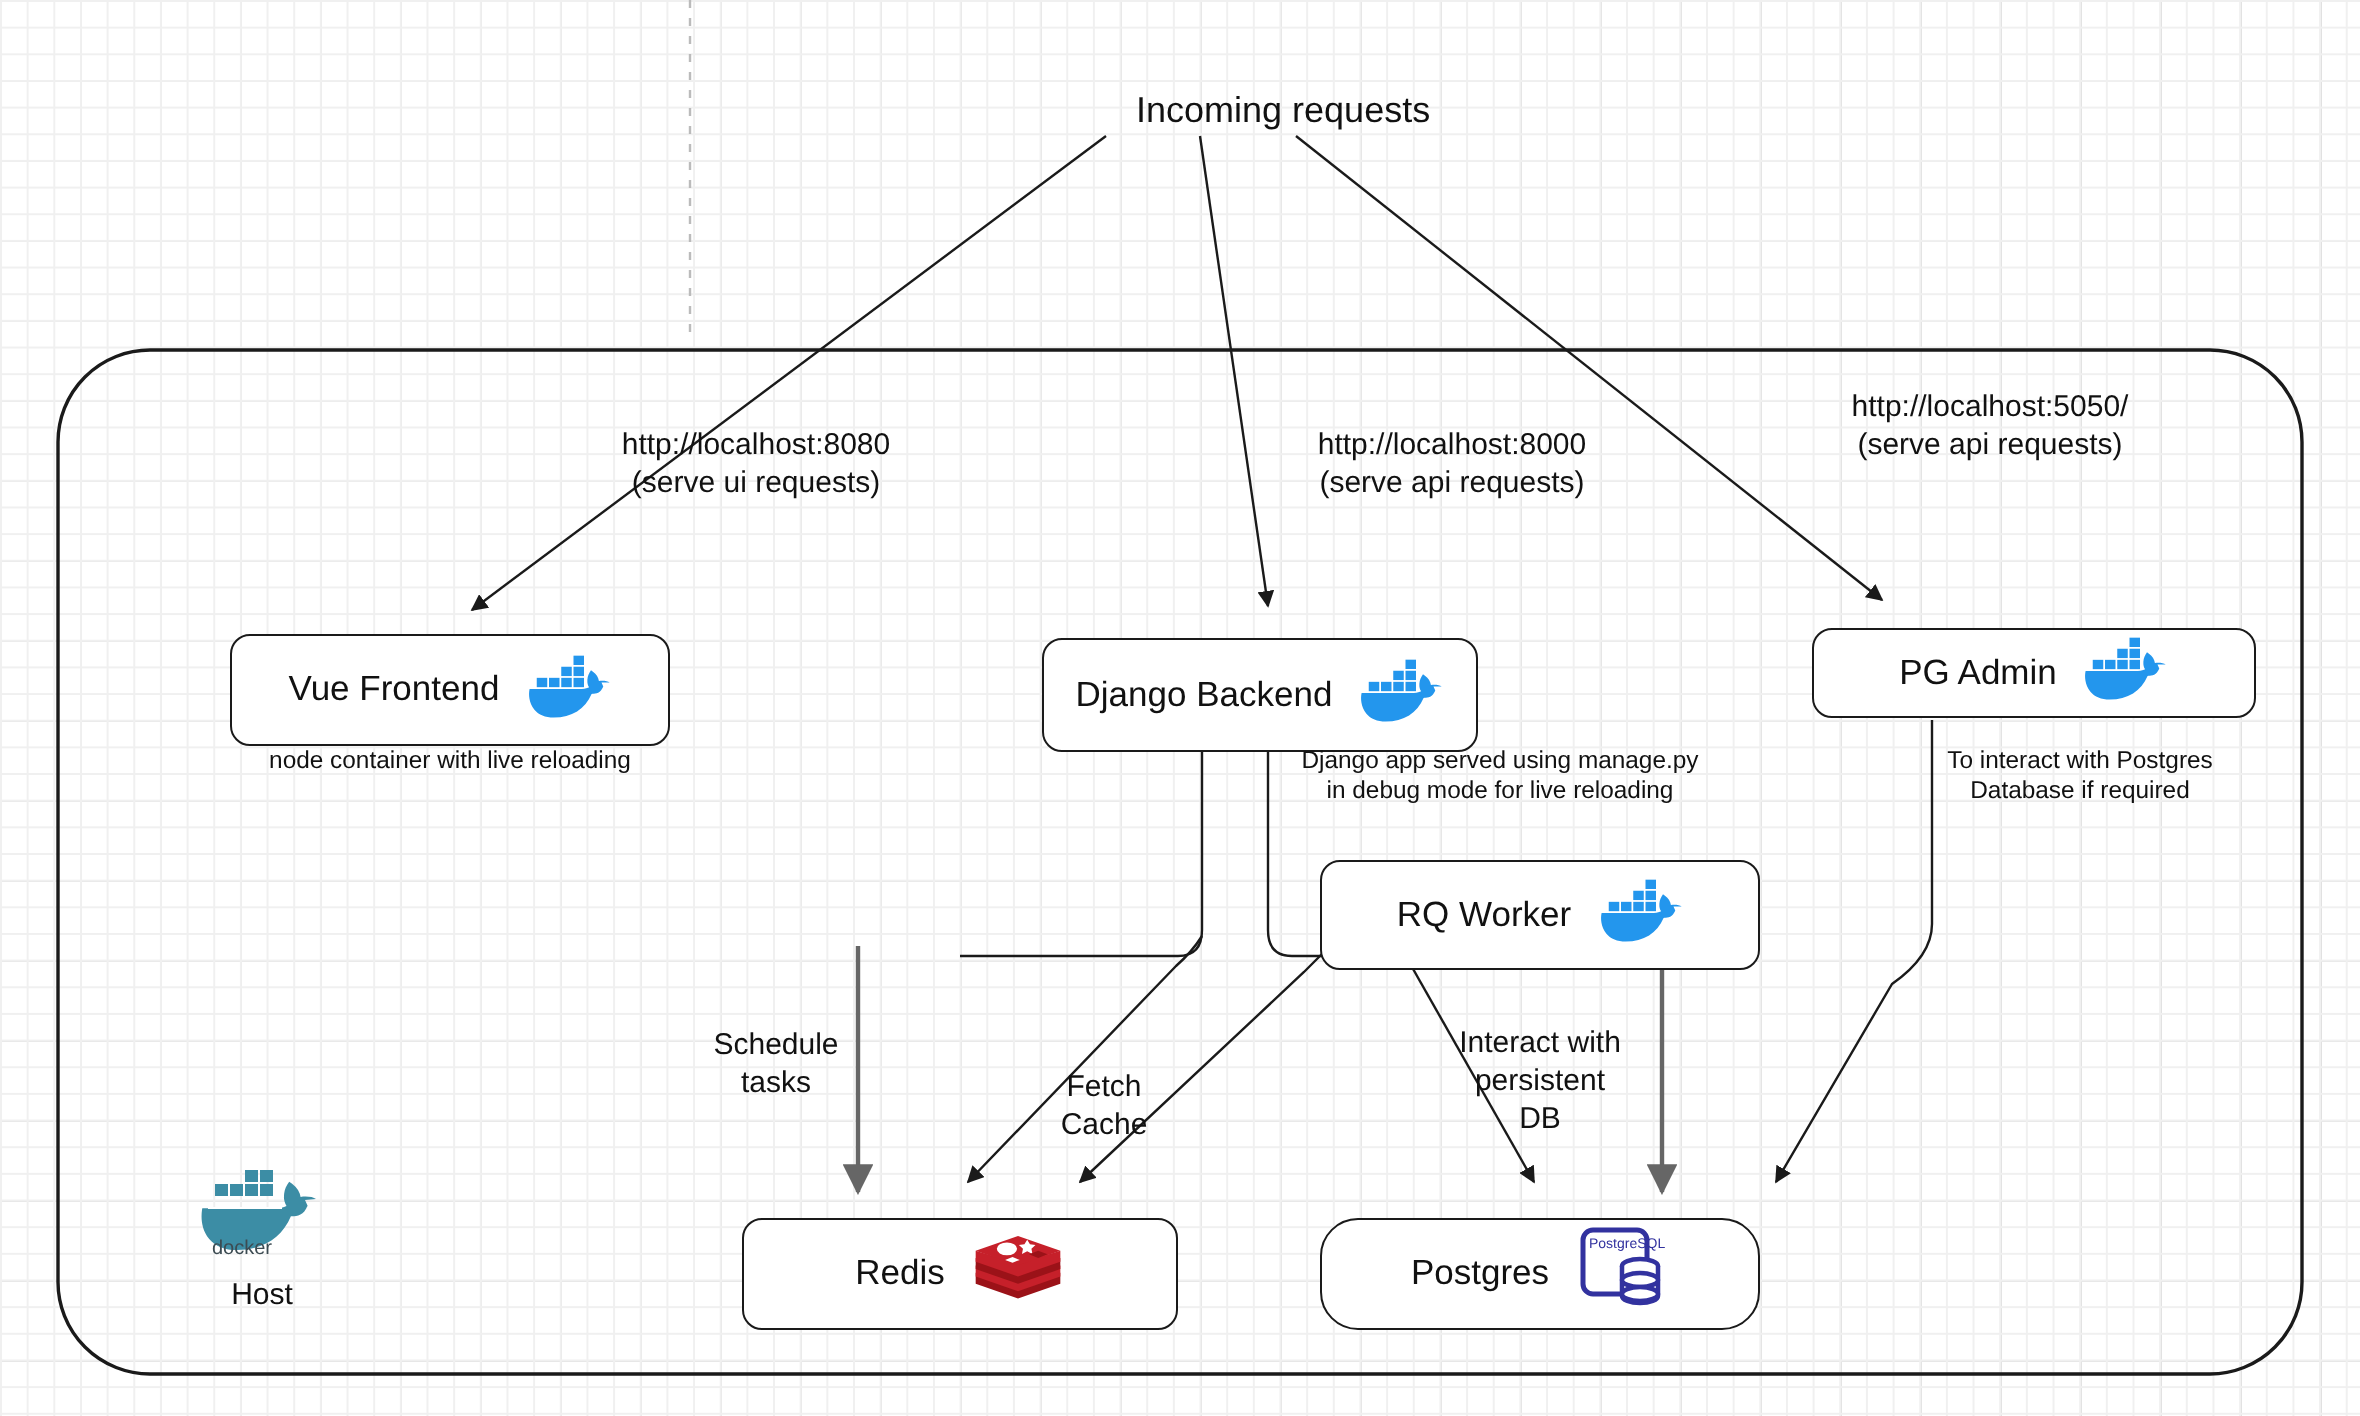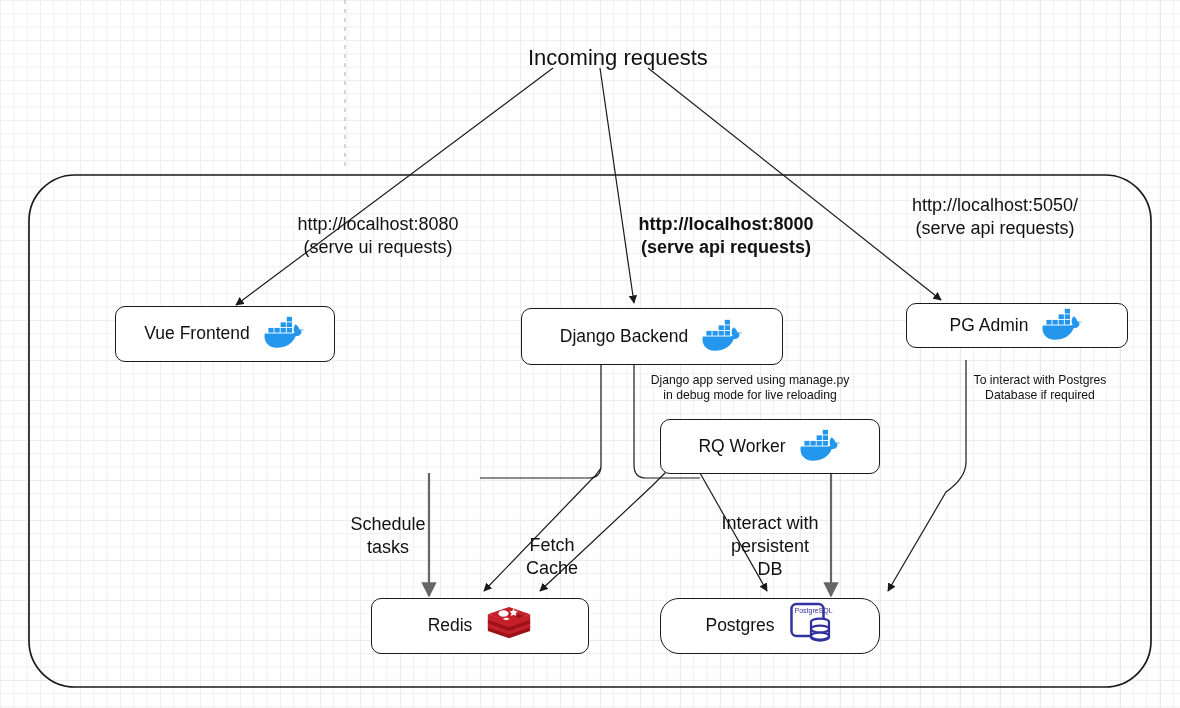--- a/index.html
+++ b/index.html
@@ -36,20 +36,21 @@
   .node {
     position: absolute;
     box-sizing: border-box;
     background: #ffffff;
     border: 1.6px solid #1a1a1a;
     border-radius: 10px;
     display: flex;
     align-items: center;
     justify-content: center;
     gap: 14px;
+    margin-top: 11px;
   }
   .node-label {
     font-size: 17.5px;
     color: #111111;
     white-space: nowrap;
     line-height: 1;
   }
   .node-icon {
     display: block;
     flex: 0 0 auto;
@@ -57,31 +58,32 @@
   .caption {
     position: absolute;
     font-size: 12.2px;
     color: #111111;
     text-align: center;
     line-height: 1.22;
     white-space: pre-line;
   }
   .edge-label {
     position: absolute;
-    font-size: 18px;
+    font-size: 15px;
     color: #111111;
     text-align: center;
     line-height: 1.28;
     white-space: pre-line;
   }
   .title-text {
     position: absolute;
-    font-size: 22px;
+    font-size: 18px;
     color: #111111;
     white-space: nowrap;
+    margin-left: 40px;
   }
   .host-badge {
     position: absolute;
     text-align: center;
   }
   .host-badge .host-name {
     font-size: 15px;
     color: #111111;
     margin-top: 6px;
     line-height: 1;
@@ -129,21 +131,21 @@
     <path d="M 700 473 L 767 591" fill="none" stroke="#1a1a1a" stroke-width="1.2" marker-end="url(#arrow)"></path>
 
     <path d="M 966 360 L 966 462 Q 966 478 946 492 L 888 591" fill="none" stroke="#1a1a1a" stroke-width="1.2" marker-end="url(#arrow)"></path>
   </svg>
 
   <div class="title-text" style="left:528px; top:45px;">Incoming requests</div>
 
   <div class="edge-label" style="left:284px; top:213px; width:188px;">http://localhost:8080
 (serve ui requests)</div>
 
-  <div class="edge-label" style="left:624px; top:213px; width:204px;font-weight:bold;">http://localhost:8000
+  <div class="edge-label" style="left:624px; top:213px; width:204px;">http://localhost:8000
 (serve api requests)</div>
 
   <div class="edge-label" style="left:901px; top:194px; width:188px;">http://localhost:5050/
 (serve api requests)</div>
 
   <div class="edge-label" style="left:330px; top:513px; width:116px;">Schedule
 tasks</div>
 
   <div class="edge-label" style="left:508px; top:534px; width:88px;">Fetch
 Cache</div>
@@ -162,22 +164,23 @@
           <rect x="39" y="22" width="9" height="8"></rect>
             <rect x="28.5" y="12.5" width="9" height="8"></rect>
           <rect x="39" y="12.5" width="9" height="8"></rect>
             <rect x="39" y="3" width="9" height="8"></rect>
           <rect x="7.5" y="22" width="9" height="8"></rect>
           <path d="M70 26c-1.8-1.3-6-1.8-9.2-1.2-.4-3-2.1-5.7-5.1-8l-1.7-1.2-1.2 1.8c-1.5 2.3-2.1 5.5-1.9 8.3.1 1 .4 2.8 1.5 4.4-1.1.6-3.3 1.4-6.2 1.4H1.4l-.2 1C.6 36 .6 43.5 5.5 49.3 9.2 53.7 14.8 56 22 56c15.6 0 27.1-7.2 32.5-20.2 2.1 0 6.7 0 9-4.4.1-.2.5-1 .7-1.4l.3-.6-1.5-3.4z"></path>
         </g>
       </svg>
     </span>
   </div>
-
-  <div class="node" style="left:521px; top:308px; width:262px; height:57px;">
+  <div class="caption" style="left:85px; top:373px; width:280px;">node container with live reloading</div>
+
+  <div class="node" style="left:521px; top:308px; width:218px; height:57px;">
     <span class="node-label">Django Backend</span>
     <span class="node-icon">
       <svg width="42" height="34" viewBox="0 0 72 58" xmlns="http://www.w3.org/2000/svg">
         <g fill="#2396ED">
           <rect x="18" y="22" width="9" height="8"></rect>
             <rect x="28.5" y="22" width="9" height="8"></rect>
           <rect x="39" y="22" width="9" height="8"></rect>
             <rect x="28.5" y="12.5" width="9" height="8"></rect>
           <rect x="39" y="12.5" width="9" height="8"></rect>
             <rect x="39" y="3" width="9" height="8"></rect>
@@ -257,14 +260,32 @@
         <g fill="#ffffff" stroke="#32329F" stroke-width="4.5">
           <ellipse cx="62" cy="40" rx="18" ry="7"></ellipse>
           <path d="M44 40 v30 a18 7 0 0 0 36 0 v-30"></path>
           <ellipse cx="62" cy="54" rx="18" ry="7"></ellipse>
           <ellipse cx="62" cy="68" rx="18" ry="7"></ellipse>
         </g>
       </svg>
     </span>
   </div>
 
+  <div class="host-badge" style="left:88px; top:583px; width:86px;">
+    <svg width="62" height="46" viewBox="0 0 124 92" xmlns="http://www.w3.org/2000/svg">
+      <g>
+        <g fill="#3C8DA5">
+          <rect x="30" y="18" width="13" height="12"></rect>
+            <rect x="45" y="18" width="13" height="12"></rect>
+          <rect x="60" y="18" width="13" height="12"></rect>
+            <rect x="45" y="4" width="13" height="12"></rect>
+          <rect x="60" y="4" width="13" height="12"></rect>
+          <rect x="15" y="18" width="13" height="12"></rect>
+        </g>
+        <path d="M116 33c-3-2.2-10-3-15.4-2 -.6-5-3.5-9.5-8.5-13.3l-2.9-2 -2 3c-2.5 3.9-3.5 9.2-3.2 13.9.2 1.7.7 4.7 2.5 7.3-1.8 1-5.5 2.3-10.3 2.3H2.3l-.3 1.7c-1 6.8-1 19.3 7.2 29 6.2 7.3 15.5 11.1 27.5 11.1 26 0 45.2-12 54.2-33.7 3.5 0 11.2 0 15-7.3.2-.3.8-1.7 1.2-2.3l.5-1 -2.6-5.7z" fill="#3C8DA5"></path>
+        <path d="M8 42 h74" stroke="#ffffff" stroke-width="2.2"></path>
+      </g>
+      <text x="12" y="88" font-family="Liberation Sans, sans-serif" font-size="20" fill="#3C4B52">docker</text>
+    </svg>
+    <div class="host-name">Host</div>
+  </div>
 
 </div>
 
 </body></html>

